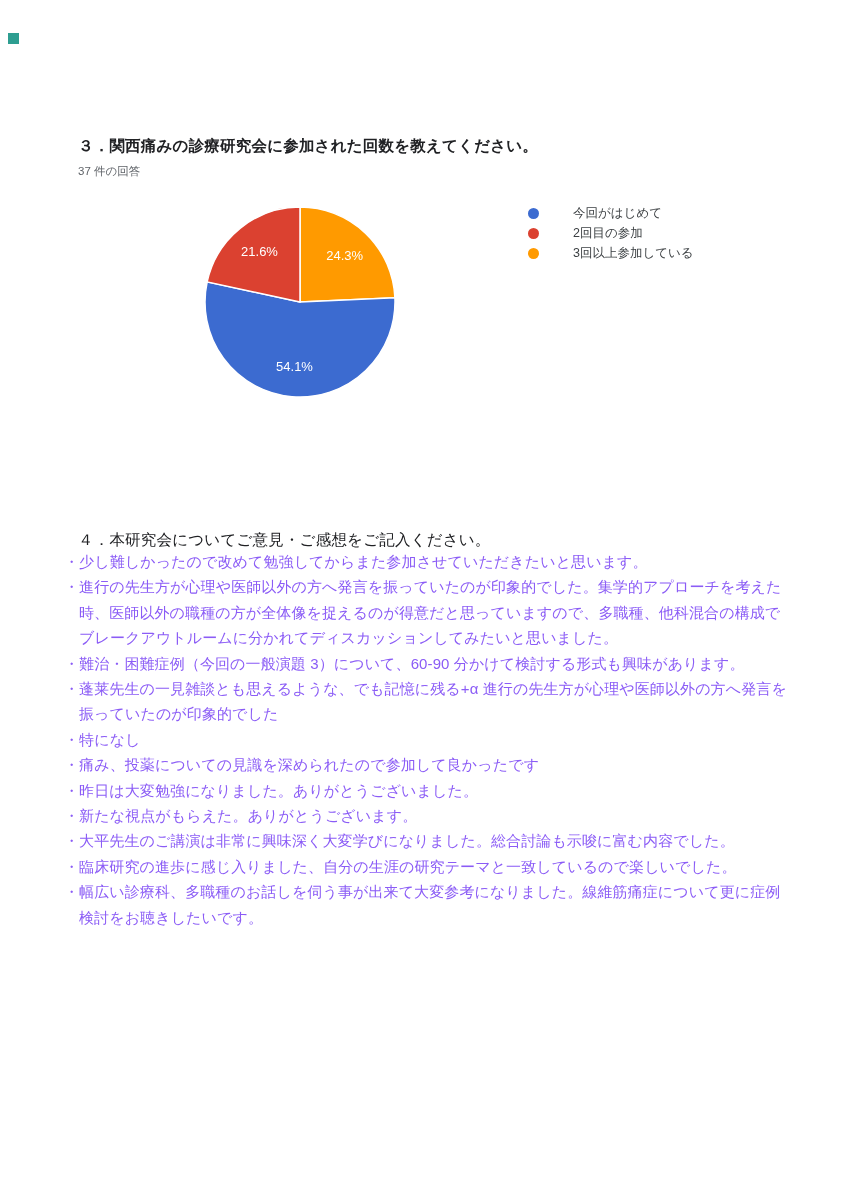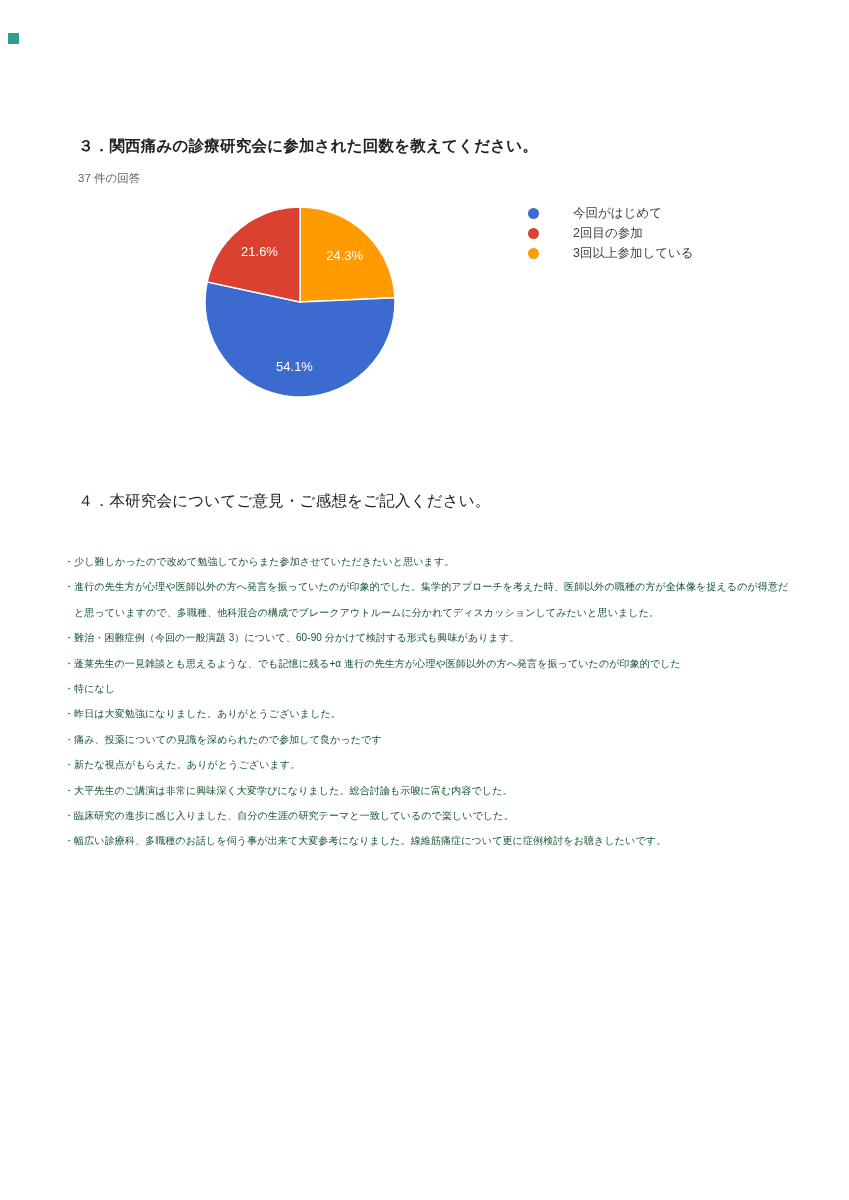--- a/index.html
+++ b/index.html
@@ -17,42 +17,42 @@
   }
   .q-title {
     position: absolute; left: 78px;
     font-size: 15.5px; color: #202124;
     letter-spacing: 0.2px;
     white-space: nowrap;
   }
   .q3-title { top: 136px; font-weight: bold; }
   .q3-count {
     position: absolute; left: 78px; top: 164px;
-    font-size: 11.5px; color: #5f6368; margin-top: 7px;
+    font-size: 11.5px; color: #5f6368;
   }
   .chart-wrap { position: absolute; left: 200px; top: 202px; width: 200px; height: 200px; }
   .pie-label { font-size: 13px; font-family: "Liberation Sans", "DejaVu Sans", sans-serif; }
   .legend {
     position: absolute; left: 528px; top: 203px;
   }
   .legend-row { display: flex; align-items: center; height: 20px; gap: 26px; }
   .legend-dot {
     width: 11px; height: 11px; border-radius: 50%;
     margin-right: 8px; flex: 0 0 auto;
   }
   .legend-label { font-size: 12.5px; color: #3c4043; white-space: nowrap; }
-  .q4-title { top: 491px; }
+  .q4-title { top: 530px; }
   .responses {
     position: absolute; left: 64px; top: 549px; width: 730px;
     margin: 0; padding: 0;
   }
   .response-item {
     list-style: none;
-    font-size: 10px; line-height: 25.4px;
-    color: #14532d;
+    font-size: 15px; line-height: 25.4px;
+    color: #8b5cf6;
     text-indent: -1em; padding-left: 1em;
     letter-spacing: 0.1px;
   }
 </style>
 </head>
 <body>
 
 <div class="corner-marker" style="background: rgb(46, 158, 145);"></div>
 
 <div class="q-title q3-title">３．関西痛みの診療研究会に参加された回数を教えてください。</div>
@@ -85,19 +85,19 @@
 </div>
 
 <div class="q-title q4-title">４．本研究会についてご意見・ご感想をご記入ください。</div>
 
 <ul class="responses">
     <li class="response-item">・少し難しかったので改めて勉強してからまた参加させていただきたいと思います。</li>
     <li class="response-item">・進行の先生方が心理や医師以外の方へ発言を振っていたのが印象的でした。集学的アプローチを考えた時、医師以外の職種の方が全体像を捉えるのが得意だと思っていますので、多職種、他科混合の構成でブレークアウトルームに分かれてディスカッションしてみたいと思いました。</li>
     <li class="response-item">・難治・困難症例（今回の一般演題 3）について、60-90 分かけて検討する形式も興味があります。</li>
     <li class="response-item">・蓬莱先生の一見雑談とも思えるような、でも記憶に残る+α 進行の先生方が心理や医師以外の方へ発言を振っていたのが印象的でした</li>
     <li class="response-item">・特になし</li>
+    <li class="response-item">・痛み、投薬についての見識を深められたので参加して良かったです</li>
     <li class="response-item">・昨日は大変勉強になりました。ありがとうございました。</li>
-    <li class="response-item">・痛み、投薬についての見識を深められたので参加して良かったです</li>
     <li class="response-item">・新たな視点がもらえた。ありがとうございます。</li>
     <li class="response-item">・大平先生のご講演は非常に興味深く大変学びになりました。総合討論も示唆に富む内容でした。</li>
     <li class="response-item">・臨床研究の進歩に感じ入りました、自分の生涯の研究テーマと一致しているので楽しいでした。</li>
     <li class="response-item">・幅広い診療科、多職種のお話しを伺う事が出来て大変参考になりました。線維筋痛症について更に症例検討をお聴きしたいです。</li>
   </ul>
 
 </body></html>

